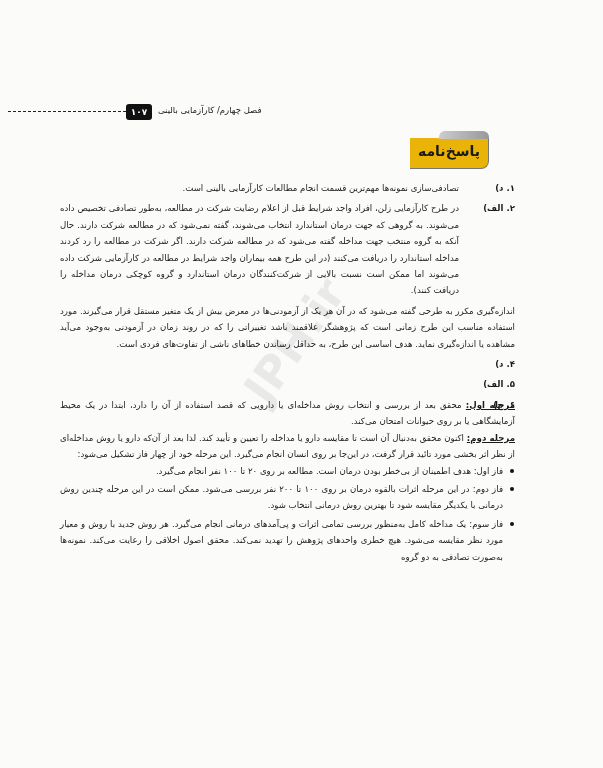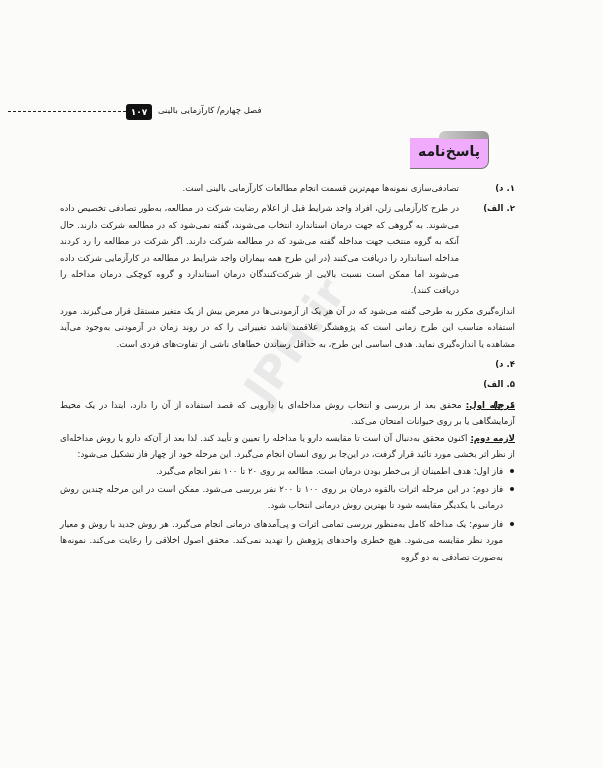--- a/index.html
+++ b/index.html
@@ -28,21 +28,21 @@
   .run-header .chapter {
     position: absolute; left: 150px; top: 3px; width: 110px;
     font-size: 8.5px; direction: rtl; text-align: left; white-space: nowrap;
   }
 
   
   .section-title {
     position: absolute; left: 410px; top: 138px; width: 78px; height: 30px;
     border: 1.5px solid #777; border-left: none; border-top: none;
     border-radius: 0 0 8px 0;
-    background: #f0abfc;
+    background: #eab308;
   }
   .section-title .tab-shade {
     position: absolute; right: -1px; top: -7px; width: 50px; height: 8px;
     background: linear-gradient(90deg, #ccc, #999);
     border-radius: 6px 6px 0 0;
   }
   .section-title .title-text {
     position: absolute; right: 8px; top: 5px;
     font-size: 14px; font-weight: bold; direction: rtl; white-space: nowrap;
   }
@@ -126,21 +126,21 @@
 
     <div class="item">
       <div class="num">۶. ج)</div>
       <div class="body">
         <div class="full-width">
           <p>
             <span class="bold">مرحله اول:</span>
             <span>محقق بعد از بررسی و انتخاب روش مداخله‌ای یا دارویی که قصد استفاده از آن را دارد، ابتدا در یک محیط آزمایشگاهی یا بر روی حیوانات امتحان می‌کند.</span>
           </p>
           <p>
-            <span class="bold">لازمه دوم:</span>
+            <span class="bold">مرحله دوم:</span>
             <span>اکنون محقق به‌دنبال آن است تا مقایسه دارو یا مداخله را تعیین و تأیید کند. لذا بعد از آن‌که دارو یا روش مداخله‌ای از نظر اثر بخشی مورد تائید قرار گرفت، در این‌جا بر روی انسان انجام می‌گیرد. این مرحله خود از چهار فاز تشکیل می‌شود:</span>
           </p>
           <ul class="phases">
             <li>فاز اول: هدف اطمینان از بی‌خطر بودن درمان است. مطالعه بر روی ۲۰ تا ۱۰۰ نفر انجام می‌گیرد.</li>
             <li>فاز دوم: در این مرحله اثرات بالقوه درمان بر روی ۱۰۰ تا ۲۰۰ نفر بررسی می‌شود. ممکن است در این مرحله چندین روش درمانی با یکدیگر مقایسه شود تا بهترین روش درمانی انتخاب شود.</li>
             <li>فاز سوم: یک مداخله کامل به‌منظور بررسی تمامی اثرات و پی‌آمدهای درمانی انجام می‌گیرد. هر روش جدید با روش و معیار مورد نظر مقایسه می‌شود. هیچ خطری واحدهای پژوهش را تهدید نمی‌کند. محقق اصول اخلاقی را رعایت می‌کند. نمونه‌ها به‌صورت تصادفی به دو گروه</li>
           </ul>
         </div>
       </div>
     </div>

